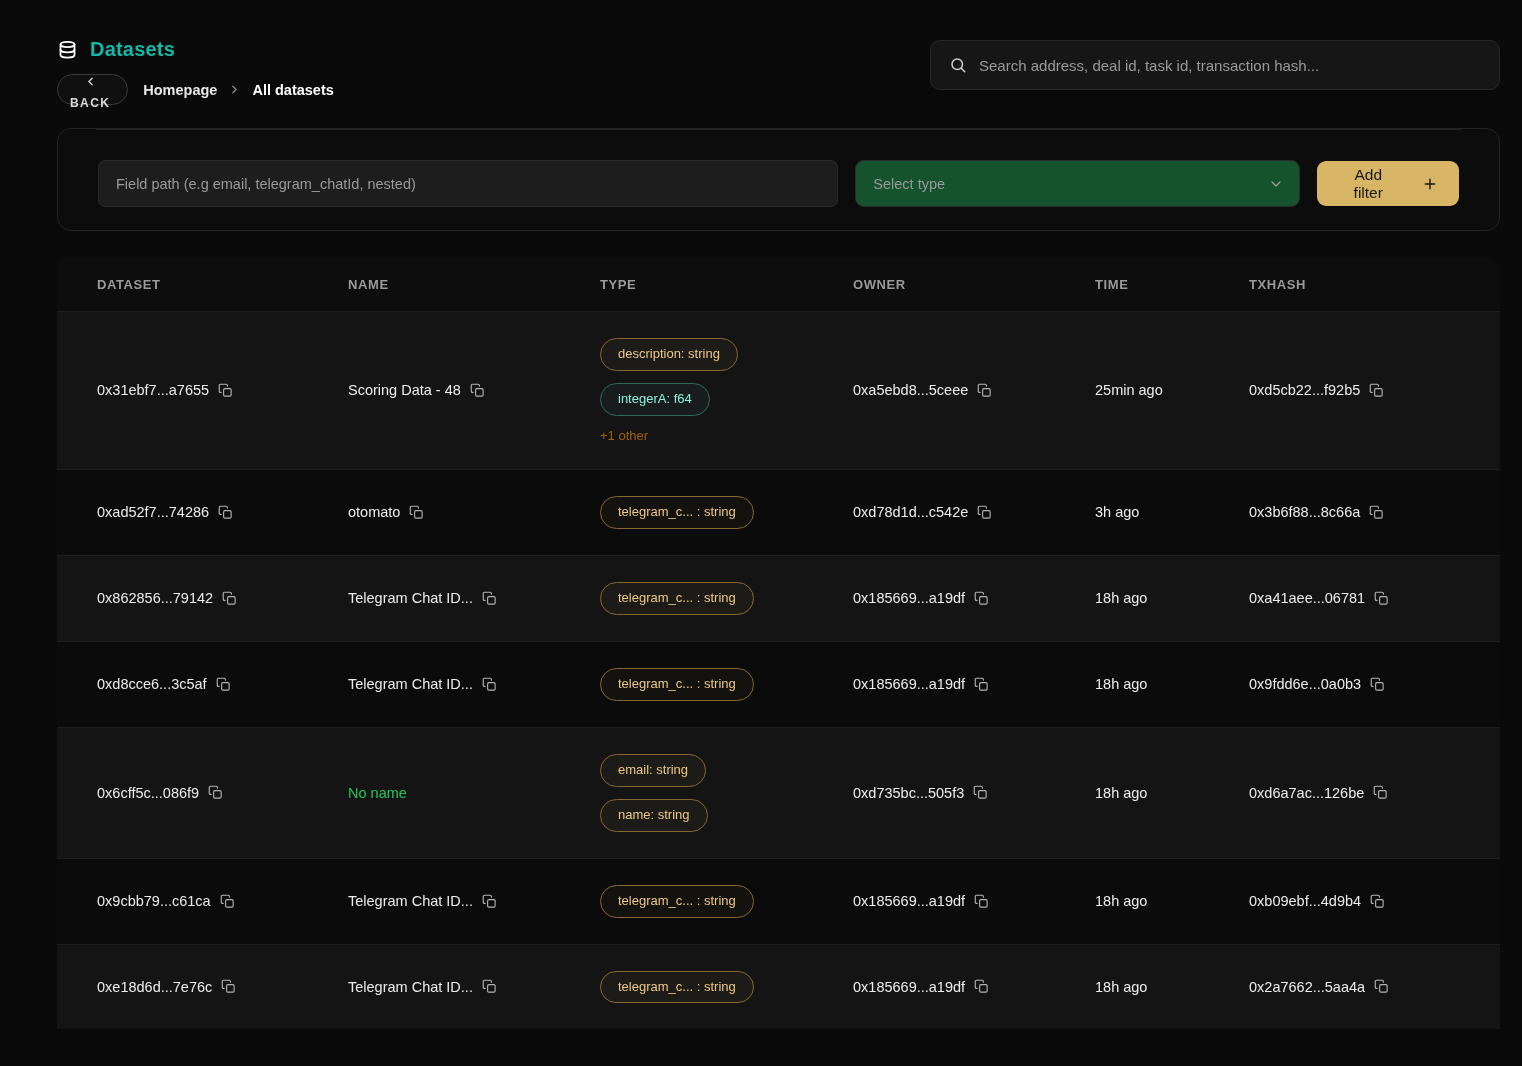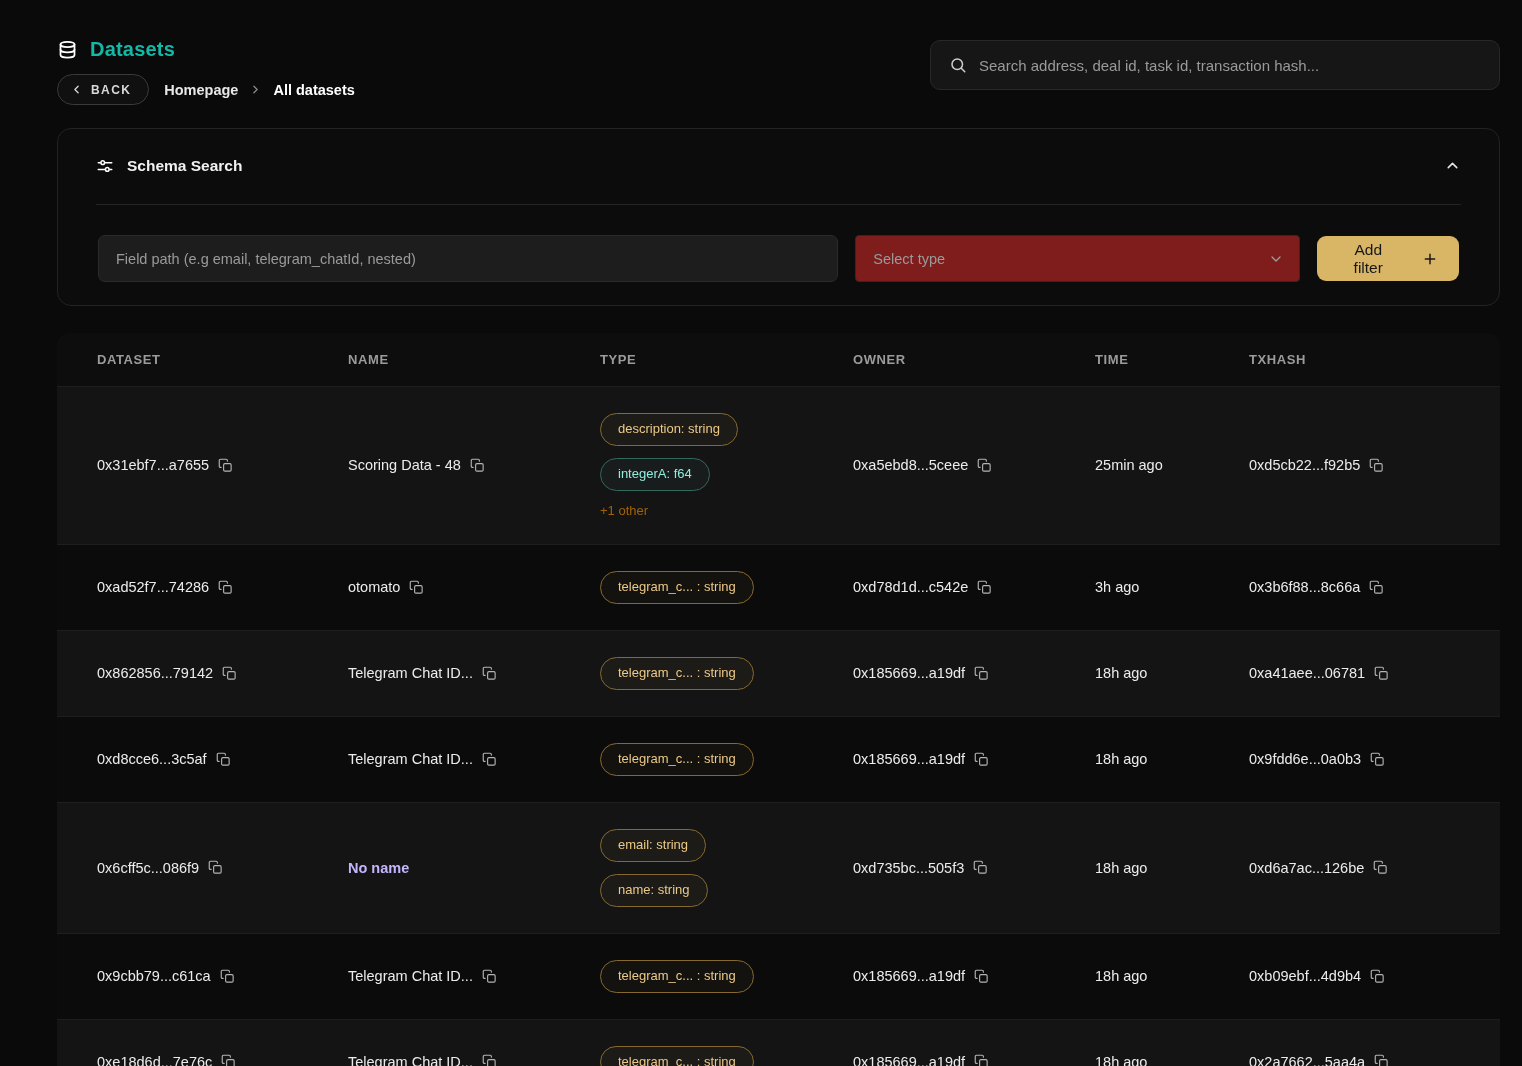--- a/index.html
+++ b/index.html
@@ -21,63 +21,63 @@
     width:570px; height:50px; background:#161616; border:1px solid #282828;
     border-radius:10px; display:flex; align-items:center; gap:12px; padding:0 18px; margin-top:2px;
   }
   .searchbar input { flex:1; background:transparent; border:none; outline:none; color:#e5e5e5; font-size:15px; font-family:inherit; }
   .searchbar input::placeholder { color:#9a9a9a; }
 
   .nav-row { display:flex; align-items:center; gap:15px; margin-top:13px; }
   .back-btn {
     display:flex; align-items:center; gap:8px; height:31px; padding:0 17px 0 12px;
     border-radius:999px; border:1px solid #3a3a3a; background:#101010; color:#d8d8d8;
-    font-size:12px; letter-spacing:1.4px; font-weight:600; cursor:pointer; font-family:inherit;
+    font-size:12px; letter-spacing:1.4px; font-weight:600; cursor:pointer; font-family:inherit;flex-direction:column;
   }
   .crumbs { display:flex; align-items:center; gap:11px; font-size:14.5px; font-weight:700; }
   .crumb-home { color:#e8e8e8; cursor:pointer; }
   .crumb-sep { color:#8a8a8a; display:flex; }
   .crumb-current { color:#fff; }
 
   
   .panel { margin-top:23px; border:1px solid #232323; background:#0c0c0c; border-radius:14px; }
   .panel-head { display:flex; align-items:center; gap:13px; padding:24px 34px 26px 38px; }
   .panel-title { font-size:15.5px; font-weight:700; color:#f2f2f2; }
   .panel-head .spacer { flex:1; }
   .collapse-btn { background:none; border:none; display:flex; cursor:pointer; padding:4px; }
   .panel-divider { height:1px; background:#232323; margin:0 38px; }
   .panel-body { display:flex; align-items:center; gap:17px; padding:30px 40px 23px 40px; }
   .field-input {
     width:752px; height:47px; background:#1d1d1d; border:1px solid #2b2b2b; border-radius:7px;
     color:#e8e8e8; font-size:14.5px; padding:0 17px; outline:none; font-family:inherit;
   }
   .field-input::placeholder { color:#9a9a9a; }
   .type-select {
-    width:452px; height:47px; background:#7f1d1d; border:1px solid #2b2b2b; border-radius:4px;
+    width:452px; height:47px; background:#14532d; border:1px solid #2b2b2b; border-radius:9px;
     display:flex; align-items:center; justify-content:space-between; padding:0 15px 0 17px;
     color:#9a9a9a; font-size:14.5px; cursor:pointer;
   }
   .add-filter {
     margin-left:auto; height:45px; padding:0 21px; border:none; border-radius:9px;
     background:#d9b566; color:#181818; font-size:15.5px; font-weight:500;
     display:flex; align-items:center; gap:24px; cursor:pointer; font-family:inherit;
   }
 
   
   .table { margin-top:27px; border-radius:12px 12px 0 0; overflow:hidden; background:#0d0d0d; }
   .thead, .trow { display:grid; grid-template-columns:251px 252px 253px 242px 154px 1fr; padding-left:40px; }
   .thead { height:53px; align-items:center; color:#9b9b9b; font-size:13px; letter-spacing:0.6px; background:#0d0d0d; }
   .th { font-weight:700; }
   .trow { align-items:center; min-height:83px; border-top:1px solid #1e1e1e; }
   .tbody .trow:nth-child(odd) { background:#141414; }
   .tbody .trow:nth-child(even) { background:#0b0b0b; }
   .cell { display:flex; align-items:center; gap:9px; font-size:14.5px; color:#ececec; padding-right:14px; }
   .cell.type-cell { flex-direction:column; align-items:flex-start; gap:12px; padding-top:26px; padding-bottom:26px; }
   .copy-btn { background:none; border:none; padding:0; display:flex; cursor:pointer; flex:none; }
-  .muted { color:#c4b5fd;font-weight:bold; }
+  .muted { color:#22c55e; }
   .pill {
     border-radius:999px; padding:8px 17px; font-size:13px; border:1px solid;
     line-height:1.15; white-space:nowrap;
   }
   .pill.gold { color:#ecc987; border-color:#86692f; background:rgba(236,201,135,0.04); }
   .pill.teal { color:#8defdc; border-color:#33685d; background:rgba(141,239,220,0.04); }
   .more-label { font-size:13px; color:#a16207; }
 </style>
 </head>
 <body>
@@ -121,39 +121,20 @@
         <svg width="18" height="18" viewBox="0 0 24 24" fill="none" stroke="#cfcfcf" stroke-width="2" stroke-linecap="round">
             <circle cx="11" cy="11" r="7"></circle>
             <path d="m21 21-4.3-4.3"></path>
           </svg>
       </span>
       <input type="text" placeholder="Search address, deal id, task id, transaction hash..." style="">
     </div>
   </div>
 
   <div class="panel">
-    <div class="panel-head">
-      <span style="display:flex;">
-        <svg width="18" height="18" viewBox="0 0 24 24" fill="none" stroke="#ffffff" stroke-width="2" stroke-linecap="round">
-            <line x1="3" y1="7.5" x2="21" y2="7.5"></line>
-            <line x1="3" y1="16.5" x2="21" y2="16.5"></line>
-            <circle cx="9" cy="7.5" r="2.4" fill="#0c0c0c"></circle>
-            <circle cx="15" cy="16.5" r="2.4" fill="#0c0c0c"></circle>
-          </svg>
-      </span>
-      <span class="panel-title">Schema Search</span>
-      <span class="spacer"></span>
-      <button class="collapse-btn">
-        <span style="display:flex;">
-          <svg width="17" height="17" viewBox="0 0 24 24" fill="none" stroke="#e5e5e5" stroke-width="2.2" stroke-linecap="round" stroke-linejoin="round">
-              <path d="m6 15 6-6 6 6"></path>
-            </svg>
-        </span>
-      </button>
-    </div>
     <div class="panel-divider"></div>
     <div class="panel-body">
       <input type="text" class="field-input" placeholder="Field path (e.g email, telegram_chatId, nested)" style="">
       <div class="type-select">
         <span>Select type</span>
         <span style="display:flex;">
           <svg width="16" height="16" viewBox="0 0 24 24" fill="none" stroke="#9a9a9a" stroke-width="2" stroke-linecap="round" stroke-linejoin="round">
               <path d="m6 9 6 6 6-6"></path>
             </svg>
         </span>

